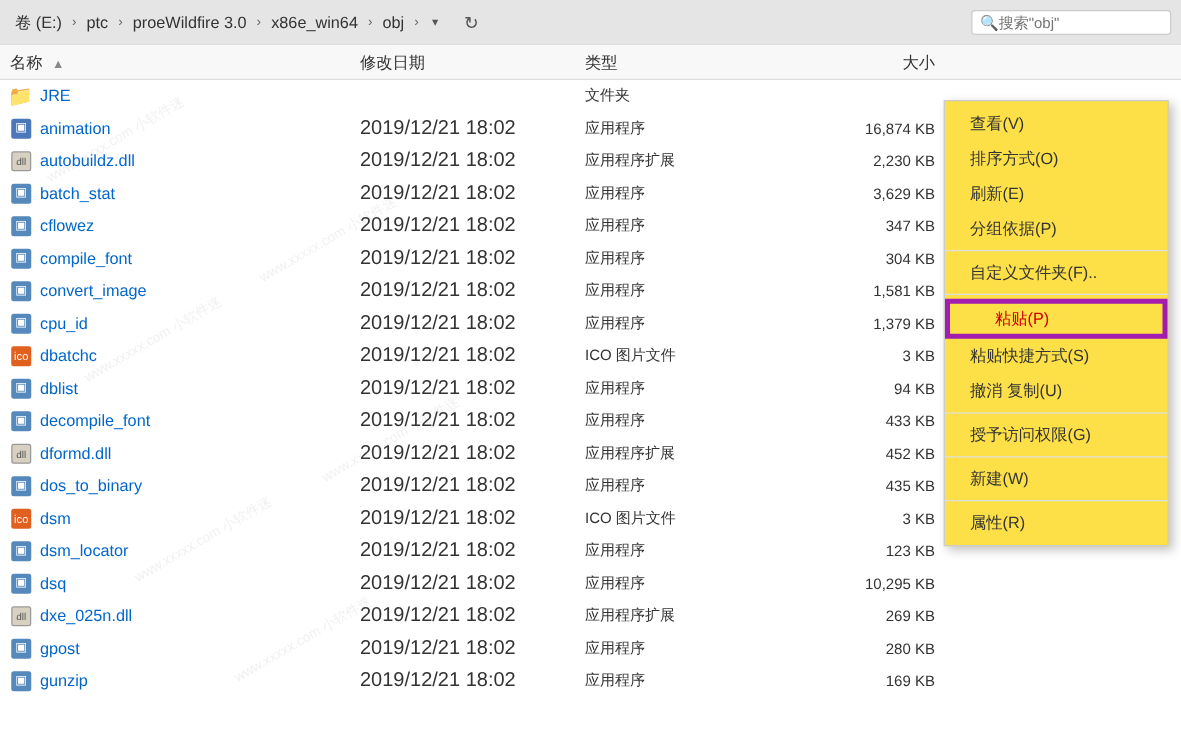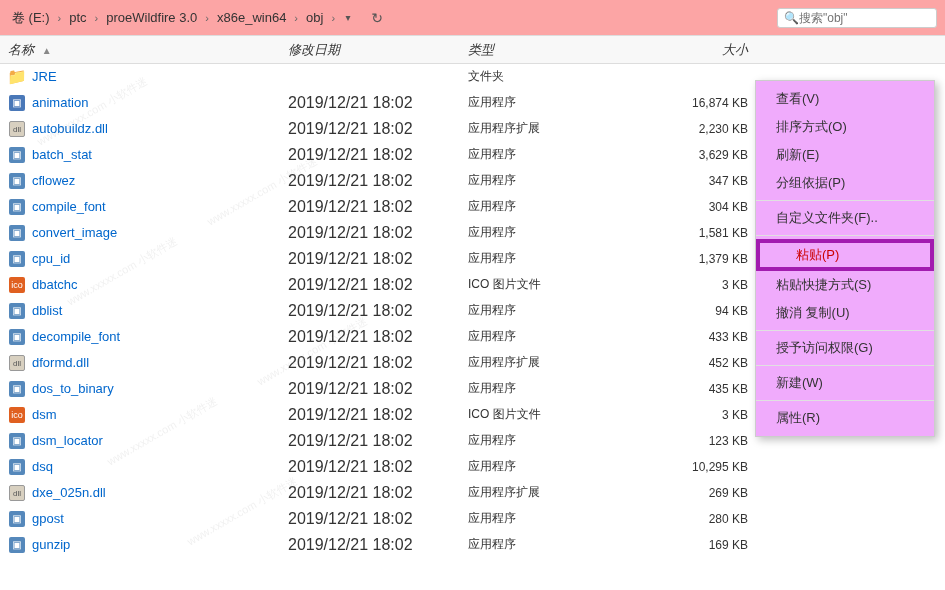--- a/index.html
+++ b/index.html
@@ -11,21 +11,21 @@
       background: #fff;
       overflow: hidden;
       position: relative;
     }
 
     
     .address-bar {
       display: flex;
       align-items: center;
       height: 36px;
-      background: #fca5a5;
+      background: #e5e5e5;
       border-bottom: 1px solid #ddd;
       padding: 0 8px;
       gap: 4px;
     }
     .breadcrumb-part {
       color: #333;
       cursor: pointer;
       padding: 2px 4px;
       border-radius: 3px;
     }
@@ -86,21 +86,20 @@
     }
 
     
     .file-list-header {
       display: flex;
       align-items: center;
       height: 28px;
       background: #f8f8f8;
       border-bottom: 1px solid #ddd;
       padding: 0 8px;
-      font-style: italic;
     }
     .col-name { width: 280px; color: #333; font-weight: 500; }
     .col-date { width: 180px; color: #333; font-weight: 500; }
     .col-type { width: 160px; color: #333; font-weight: 500; }
     .col-size { width: 120px; color: #333; font-weight: 500; text-align: right; }
     .sort-arrow { font-size: 10px; color: #888; margin-left: 4px; }
 
     .file-list {
       overflow-y: auto;
       height: calc(590px - 36px - 28px);
@@ -147,21 +146,21 @@
       white-space: nowrap;
       transform: rotate(-30deg);
     }
 
     
     .context-menu {
       position: absolute;
       top: 80px;
       right: 10px;
       width: 180px;
-      background: #f0abfc;
+      background: #fde047;
       border: 1px solid #ccc;
       box-shadow: 3px 3px 8px rgba(0,0,0,0.25);
       z-index: 100;
       padding: 4px 0;
     }
     .ctx-item {
       padding: 5px 20px;
       cursor: pointer;
       color: #333;
       font-size: 13px;

